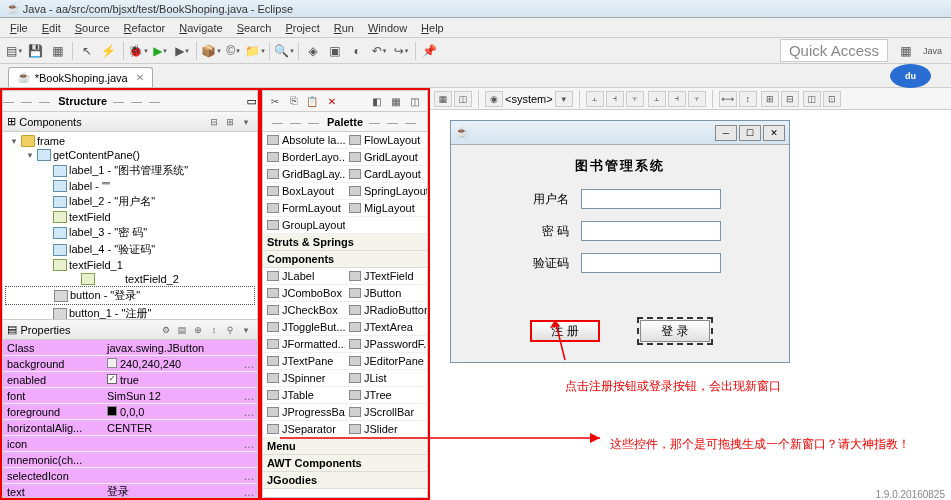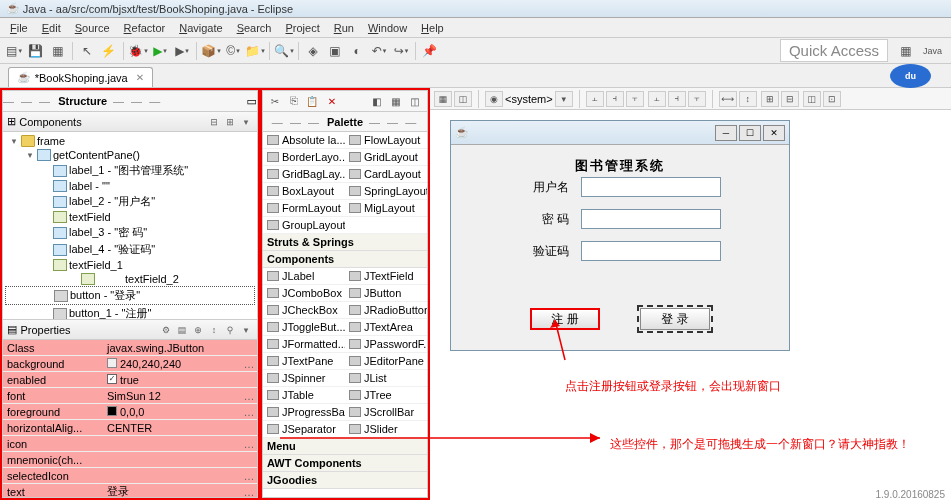--- a/index.html
+++ b/index.html
@@ -26,21 +26,21 @@
 .panel-hdr .icons span { width: 14px; height: 14px; display: inline-flex; align-items: center; justify-content: center; color: #666; font-size: 9px; }
 .tree-body { flex: 0 0 188px; background: #fff; border: 1px solid #ccc; border-top: none; overflow: auto; padding: 2px; }
 .tree-row { display: flex; align-items: center; padding: 1px 0; white-space: nowrap; }
 .tree-row.sel { background: #fff; border: 1px dotted #555; }
 .tw { display: inline-block; width: 10px; text-align: center; color: #666; font-size: 9px; }
 .ticon { display: inline-block; width: 14px; height: 12px; margin: 0 2px; }
 .ic-folder { background: #f0d060; border: 1px solid #c0a030; border-radius: 1px; }
 .ic-comp { background: #d0e8f8; border: 1px solid #6090b0; }
 .ic-field { background: #e8f0d0; border: 1px solid #80a050; }
 .ic-btn { background: #d8d8d8; border: 1px solid #888; }
-.props-body { flex: 1; background: #fca5a5; border: 1px solid #ccc; border-top: none; overflow: auto; }
+.props-body { flex: 1; background: #f0abfc; border: 1px solid #ccc; border-top: none; overflow: auto; }
 .prop-row { display: flex; border-bottom: 1px solid #eee; height: 16px; align-items: center; }
 .prop-k { width: 100px; padding-left: 4px; overflow: hidden; white-space: nowrap; text-overflow: ellipsis; }
 .prop-v { flex: 1; padding-left: 4px; display: flex; gap: 3px; }
 .prop-dots { width: 16px; text-align: center; color: #666; }
 .swatch { width: 10px; height: 10px; border: 1px solid #888; display: inline-block; }
 .chk { width: 10px; height: 10px; border: 1px solid #666; display: inline-flex; align-items: center; justify-content: center; font-size: 8px; background: #fff; color: #333; }
 .mid-col { width: 170px; display: flex; flex-direction: column; }
 .mid-toolbar { height: 22px; border: 1px solid #ccc; background: #f6f6f6; display: flex; align-items: center; padding: 0 4px; gap: 3px; }
 .mid-toolbar span { width: 16px; height: 16px; display: inline-flex; align-items: center; justify-content: center; font-size: 10px; color: #555; }
 .palette-hdr { height: 20px; background: #f6f6f6; border: 1px solid #ccc; border-top: none; display: flex; align-items: center; justify-content: center; font-size: 11px; gap: 6px; }
@@ -52,21 +52,21 @@
 .right-col { flex: 1; display: flex; flex-direction: column; background: #fff; }
 .canvas-toolbar { height: 22px; border-bottom: 1px solid #ccc; background: #f6f6f6; display: flex; align-items: center; padding: 0 4px; gap: 4px; font-size: 10px; }
 .canvas-toolbar .grp { display: flex; gap: 2px; align-items: center; }
 .canvas-toolbar .tb { width: 18px; height: 16px; border: 1px solid #ccc; background: #f0f0f0; display: inline-flex; align-items: center; justify-content: center; color: #555; font-size: 9px; }
 .canvas-area { flex: 1; background: #fff; position: relative; padding: 20px; }
 .jframe { position: absolute; left: 20px; top: 10px; width: 340px; border: 1px solid #7a96aa; background: #f0f0f0; }
 .jframe-title { height: 24px; background: linear-gradient(#e8f0f8, #d4e4f0); border-bottom: 1px solid #aaa; display: flex; align-items: center; padding: 0 4px; }
 .winbtns { margin-left: auto; display: flex; gap: 2px; }
 .winbtns span { width: 22px; height: 16px; border: 1px solid #888; background: #e8e8e8; display: inline-flex; align-items: center; justify-content: center; font-size: 9px; }
 .jframe-body { padding: 12px 20px 20px; }
-.jtitle { text-align: center; font-weight: bold; font-size: 13px; margin-bottom: 2px; letter-spacing: 2px; font-family: Liberation Mono, monospace; }
+.jtitle { text-align: center; font-weight: bold; font-size: 13px; margin-bottom: 14px; letter-spacing: 2px; font-family: Liberation Mono, monospace; }
 .jrow { display: flex; align-items: center; margin-bottom: 12px; gap: 12px; justify-content: center; }
 .jlabel { width: 50px; text-align: right; font-size: 12px; }
 .jinput { width: 140px; height: 20px; border: 1px solid #7a96aa; background: #fff; }
 .jbtnrow { display: flex; justify-content: center; gap: 40px; margin-top: 8px; }
 .jbtn { width: 70px; height: 22px; border: 1px solid #888; background: linear-gradient(#fff, #e0e0e0); display: flex; align-items: center; justify-content: center; font-size: 12px; margin-top: 35px; }
 .jbtn.sel { outline: 2px dashed #333; outline-offset: 1px; }
 .annot { position: absolute; color: #e00; font-size: 12px; }
 .annot1 { left: 135px; top: 268px; }
 .annot2 { left: 180px; top: 325px; width: 340px; line-height: 1.5; }
 .arrow-svg { position: absolute; pointer-events: none; }

